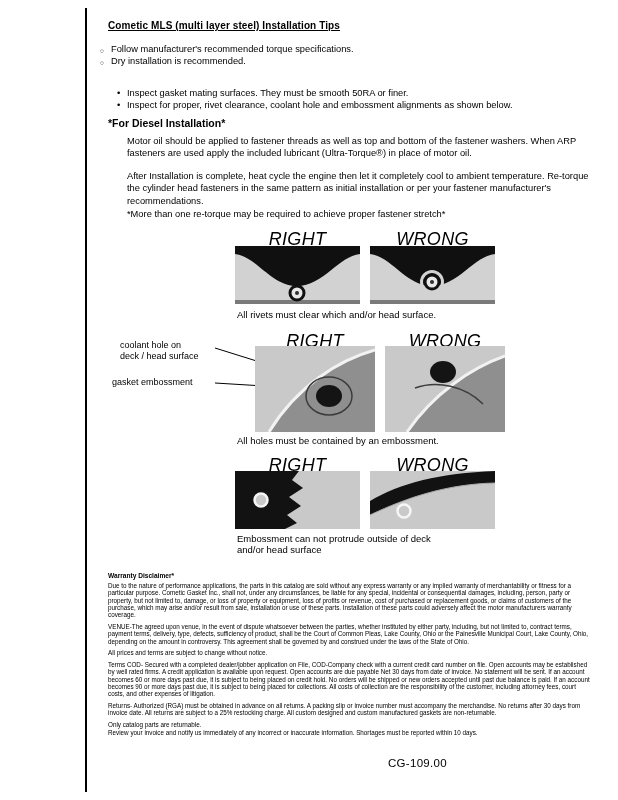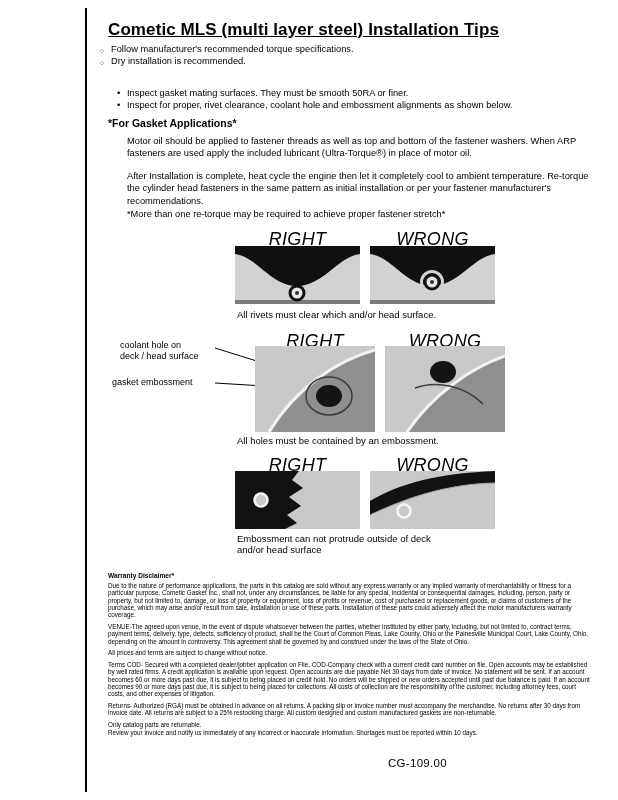--- a/index.html
+++ b/index.html
@@ -4,21 +4,21 @@
 <style>
   * { margin:0; padding:0; box-sizing:border-box; }
   html,body { background:#ffffff; }
   body {
     width:618px; height:800px; position:relative; overflow:hidden;
     font-family:"Liberation Sans", sans-serif; color:#000;
   }
   .abs { position:absolute; }
   .left-rule { left:85px; top:8px; width:2px; height:784px; background:#000; }
   .title {
-    left:108px; top:20px; font-size:17px; font-weight:bold;
+    left:108px; top:20px; font-size:10px; font-weight:bold;
     text-decoration:underline; letter-spacing:.1px;
   }
   .bullets { left:100px; top:43px; width:470px; font-size:9.3px; line-height:12px; }
   .bullet { position:relative; padding-left:11px; }
   .bullet::before { content:"○"; position:absolute; left:0; top:2px; font-size:6.5px; }
   .sub-bullets { margin-left:16px;margin-top:20px; }
   .sub-bullet { position:relative; padding-left:11px; }
   .sub-bullet::before { content:"•"; position:absolute; left:1px; top:0; font-size:9.5px; }
   .diesel-heading { left:108px; top:117px; font-size:10.5px; font-weight:bold; }
   .para { left:108px; width:462px; font-size:9.3px; line-height:12.4px;margin-left:19px; }
@@ -43,21 +43,21 @@
 
 <div class="abs bullets">
   <div class="bullet">Follow manufacturer's recommended torque specifications.</div>
   <div class="bullet">Dry installation is recommended.</div>
   <div class="sub-bullets">
     <div class="sub-bullet">Inspect gasket mating surfaces.  They must be smooth 50RA or finer.</div>
     <div class="sub-bullet">Inspect for proper, rivet clearance, coolant hole and embossment alignments as shown below.</div>
   </div>
 </div>
 
-<div class="abs diesel-heading">*For Gasket Applications*</div>
+<div class="abs diesel-heading">*For Diesel Installation*</div>
 <div class="abs para p1">Motor oil should be applied to fastener threads as well as top and bottom of the fastener washers. When ARP fasteners are used apply the included lubricant (Ultra-Torque®) in place of motor oil.</div>
 <div class="abs para p2">After Installation is complete, heat cycle the engine then let it completely cool to ambient temperature. Re-torque the cylinder head fasteners in the same pattern as initial installation or per your fastener manufacturer's recommendations.</div>
 <div class="abs para note">*More than one re-torque may be required to achieve proper fastener stretch*</div>
 
 <div class="abs dlabel" style="left:235px; top:229px; width:125px;">RIGHT</div>
 <div class="abs dlabel" style="left:370px; top:229px; width:125px;">WRONG</div>
 
 <svg class="abs panel" style="left:235px; top:246px;" width="125" height="58" viewBox="0 0 125 58">
   <rect width="125" height="58" fill="#d2d2d2"></rect>
   <path d="M0,0 H125 V8 C104,10 88,40 62,40 C36,40 21,10 0,8 Z" fill="#101010"></path>

